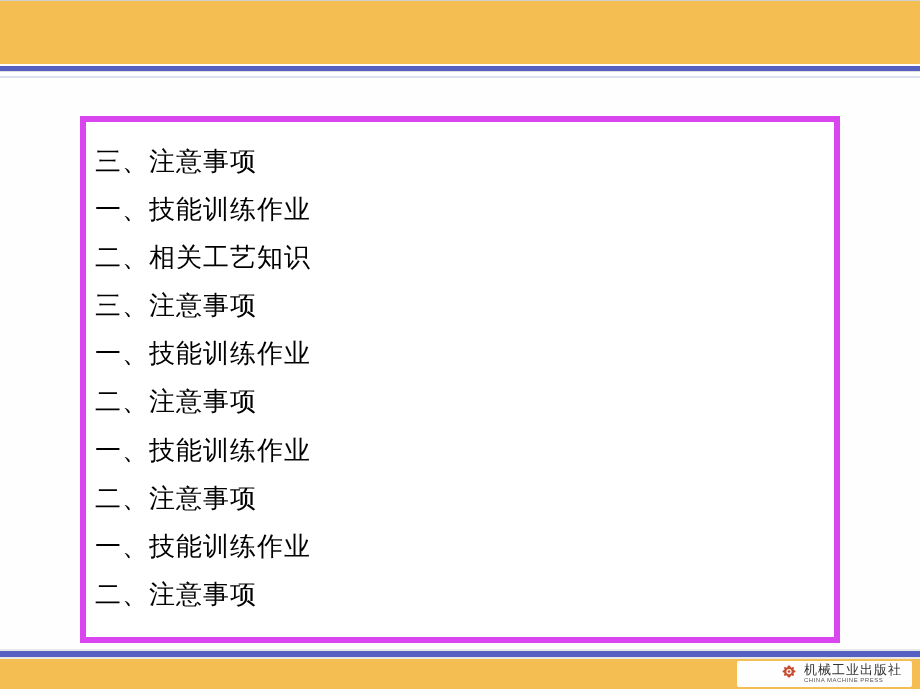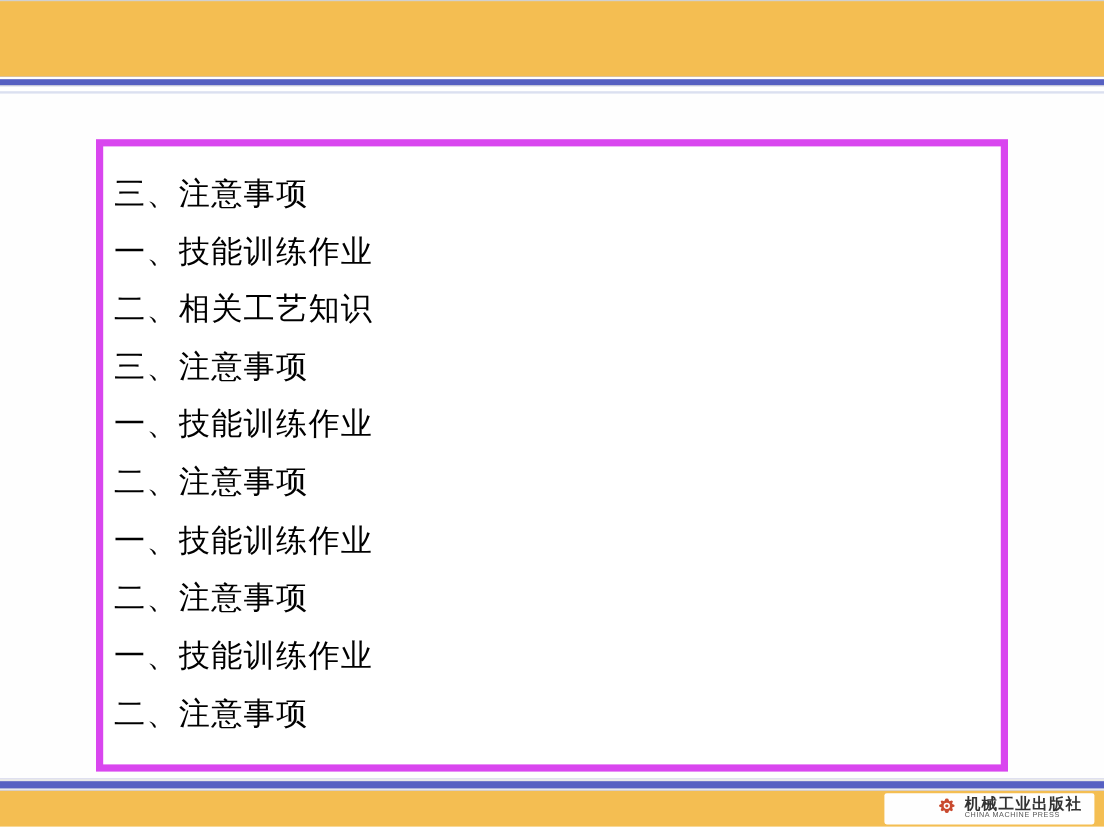--- a/index.html
+++ b/index.html
@@ -90,21 +90,21 @@
       width: 18px;
       height: 18px;
     }
     .publisher-text {
       display: flex;
       flex-direction: column;
       line-height: 1;
     }
     .publisher-cn {
       font-size: 13px;
-      font-weight: bold;
+      font-weight: normal;
       color: #333;
       font-family: "SimHei","黑体",sans-serif;
       letter-spacing: 1px;
     }
     .publisher-en {
       font-size: 6px;
       color: #555;
       font-family: Arial, sans-serif;
       letter-spacing: 0.5px;
       margin-top: 1px;

